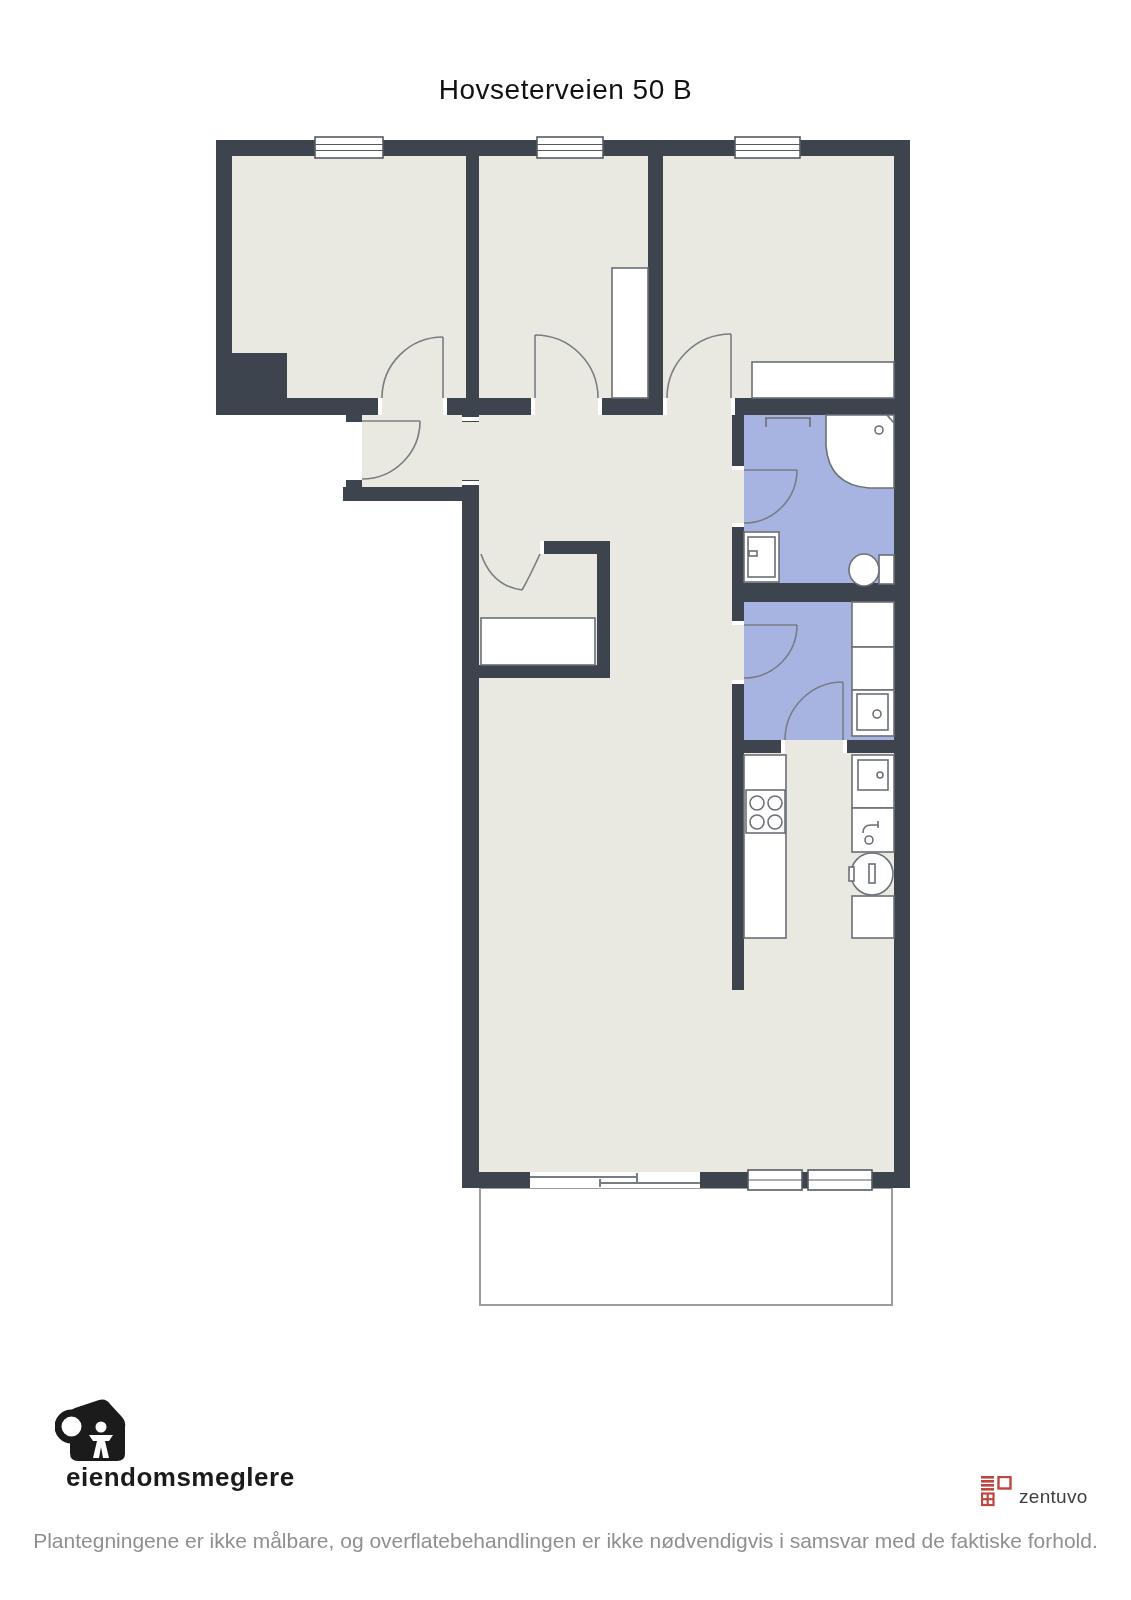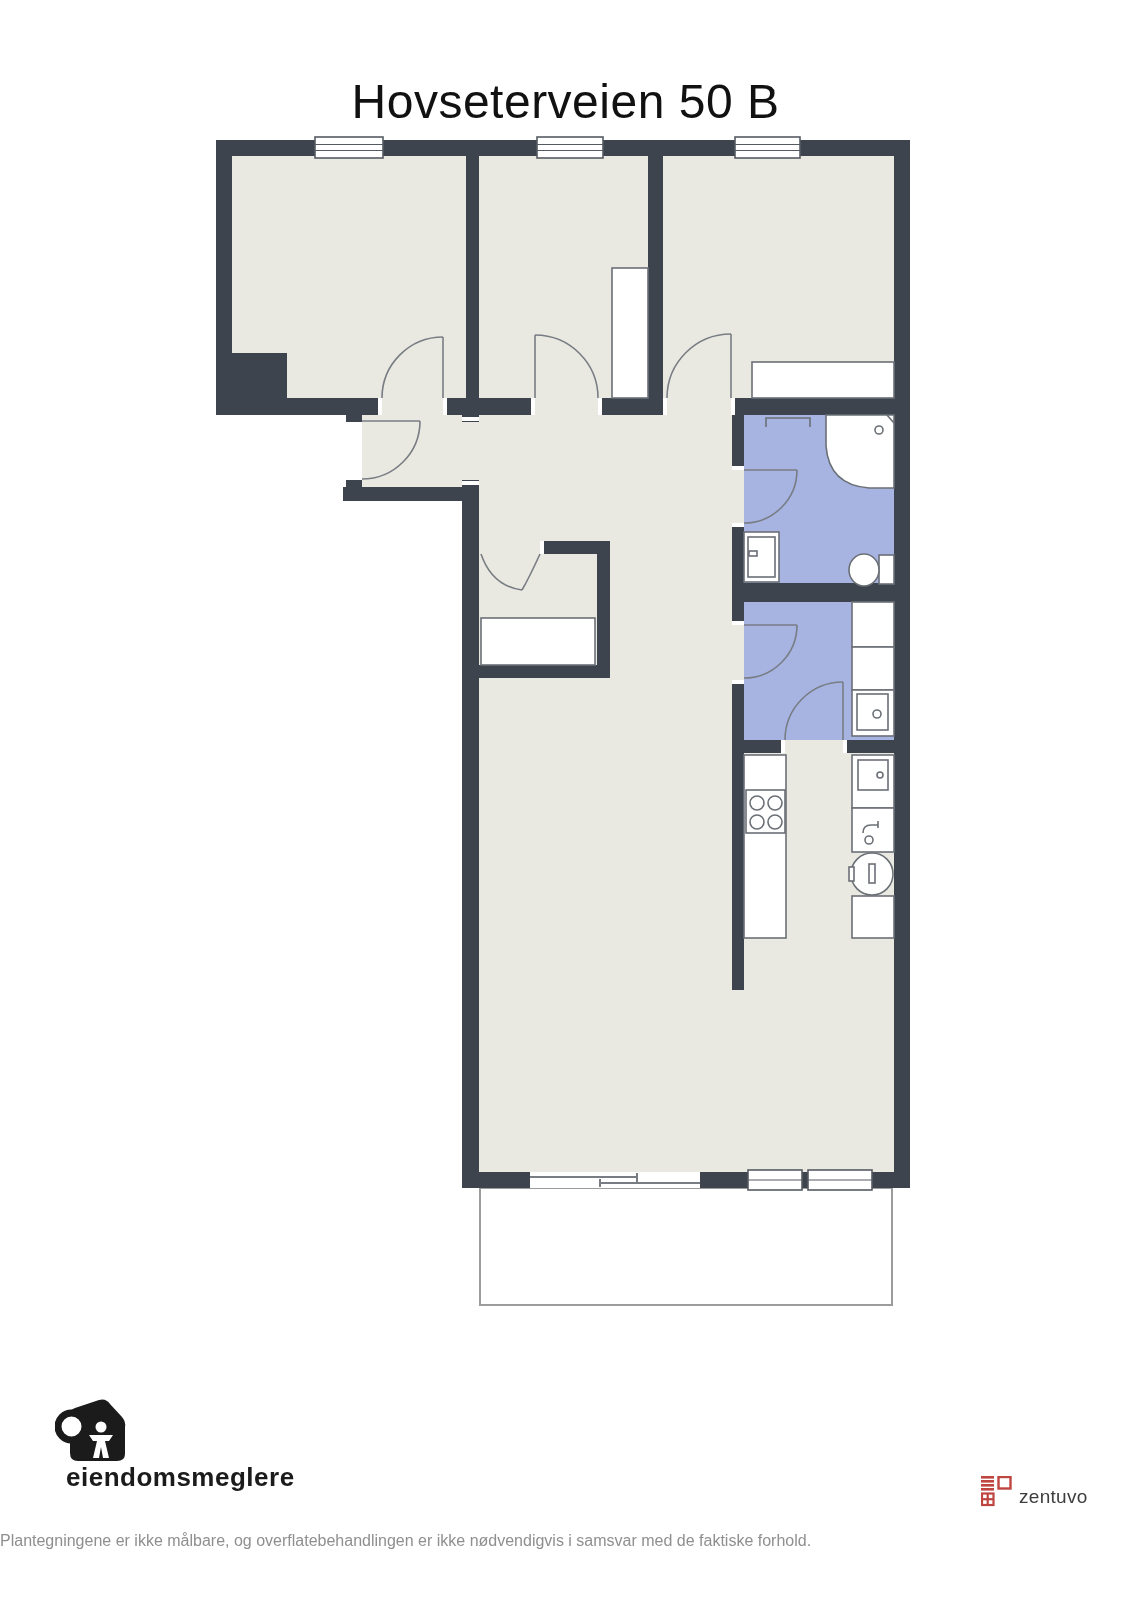--- a/index.html
+++ b/index.html
@@ -17,41 +17,41 @@
   .fixture{fill:#ffffff;stroke:var(--fixture-line,#6b7077);stroke-width:1.6;}
   .fixline{fill:none;stroke:var(--fixture-line,#6b7077);stroke-width:1.6;}
   .door-arc{fill:none;stroke:var(--door-line,#787d84);stroke-width:1.6;}
   .window{fill:#ffffff;stroke:var(--window-line,#565b63);stroke-width:1.6;}
   .winline{stroke:var(--window-line,#565b63);stroke-width:1;}
   .balcony-rect{fill:#ffffff;stroke:var(--balcony-line,#9c9c9c);stroke-width:2;}
   .slide{stroke:var(--door-line,#787d84);stroke-width:2;}
 
   .title{
     position:absolute;top:74px;left:0;width:1131px;text-align:center;
-    font-size:48px;color:var(--title-black,#111111);letter-spacing:0.5px;
+    font-size:28px;color:var(--title-black,#111111);letter-spacing:0.5px;
   }
   .obos-block{position:absolute;left:55px;top:1396px;width:260px;height:110px;}
   .obos-name{
     position:absolute;left:90px;top:14px;font-size:50px;font-weight:bold;
     color:var(--logo-black,#1b1b1b);letter-spacing:2px;
   }
   .obos-sub{
     position:absolute;left:11px;top:66px;font-size:26px;font-weight:bold;
     color:var(--logo-black,#1b1b1b);letter-spacing:0.5px;
   }
   .obos-icon{position:absolute;left:0;top:0;}
   .zentuvo-block{position:absolute;left:981px;top:1476px;height:34px;}
   .zentuvo-icon{position:absolute;left:0;top:0;}
   .zentuvo-name{
     position:absolute;left:38px;top:10px;font-size:19px;
     color:var(--zentuvo-text,#3e3e40);letter-spacing:0.3px;
   }
   .disclaimer{
-    position:absolute;left:0;top:1526px;width:1131px;text-align:left;
-    font-size:16px;line-height:29px;color:var(--disclaimer-gray,#8f8f8f);
+    position:absolute;left:0;top:1526px;width:1131px;text-align:center;
+    font-size:21px;line-height:29px;color:var(--disclaimer-gray,#8f8f8f);
   }
 </style>
 </head>
 <body>
 
 <div id="stage">
 
   <div class="title">Hovseterveien 50 B</div>
 
   <svg class="plan" width="1131" height="1600" viewBox="0 0 1131 1600">

